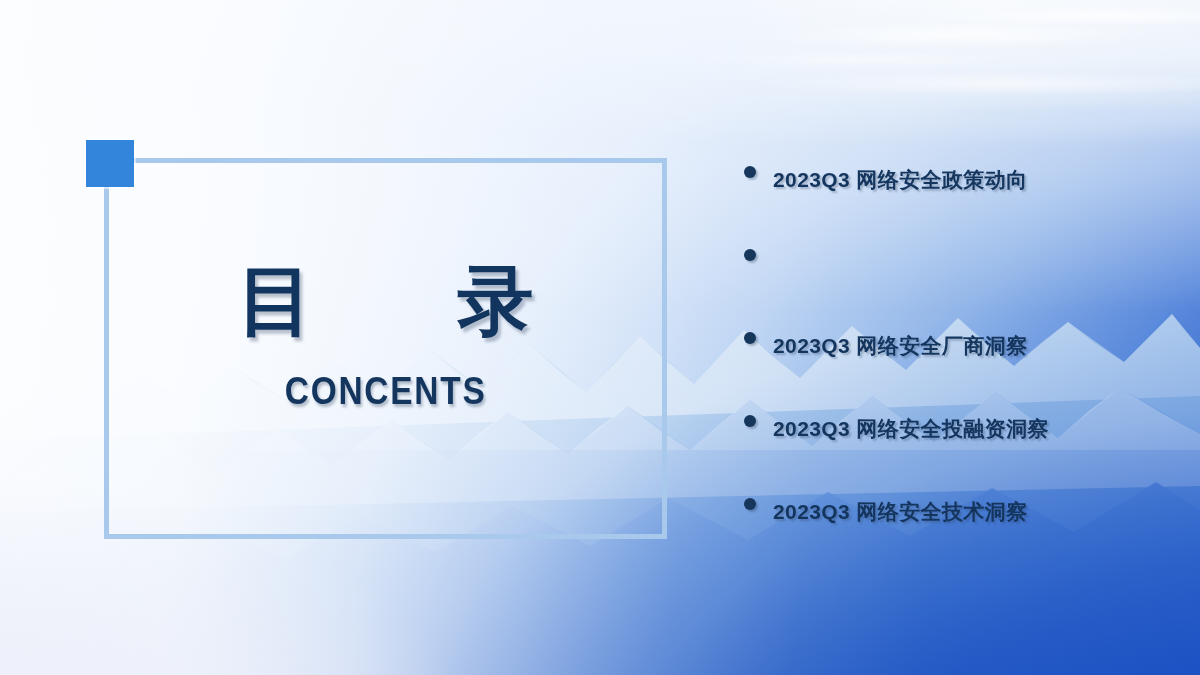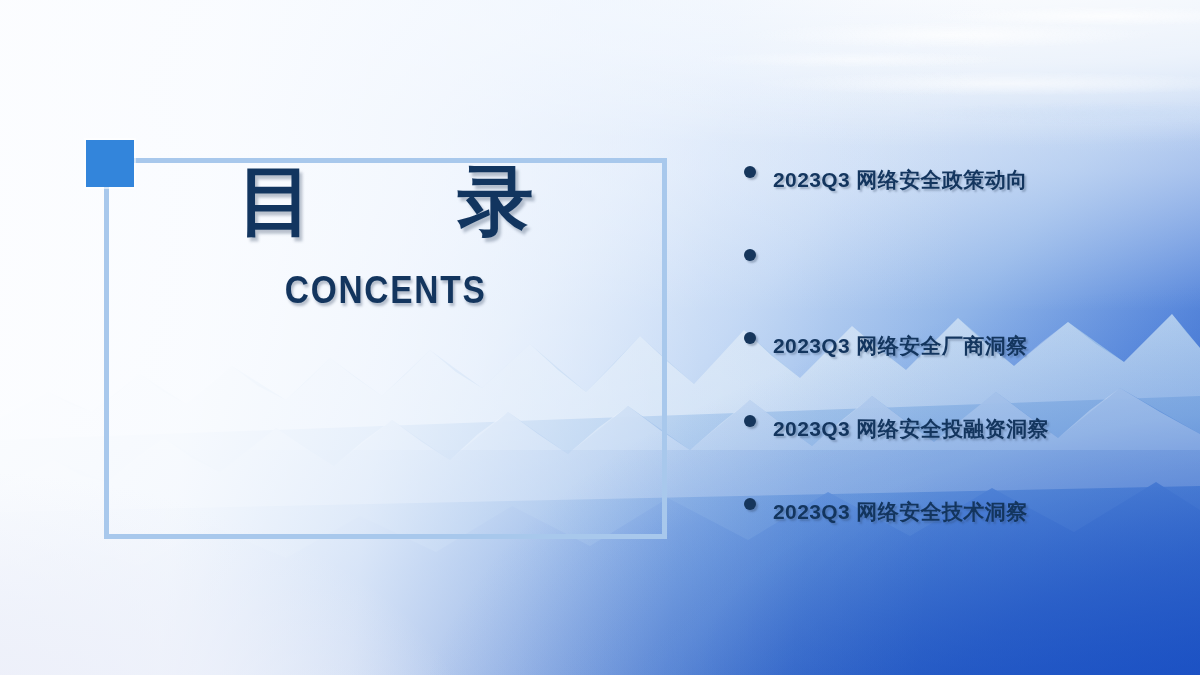--- a/index.html
+++ b/index.html
@@ -130,21 +130,21 @@
   
   .title-block {
     position: absolute;
     left: 104px;
     top: 158px;
     width: 563px;
     height: 381px;
     display: flex;
     flex-direction: column;
     align-items: center;
-    justify-content: flex-start;
+    justify-content: center;
     padding-bottom: 26px;
   }
 
   .title-cn {
     font-size: 76px;
     font-weight: 700;
     color: #12355f;
     letter-spacing: 34px;
     text-indent: 34px;
     line-height: 1.12;

